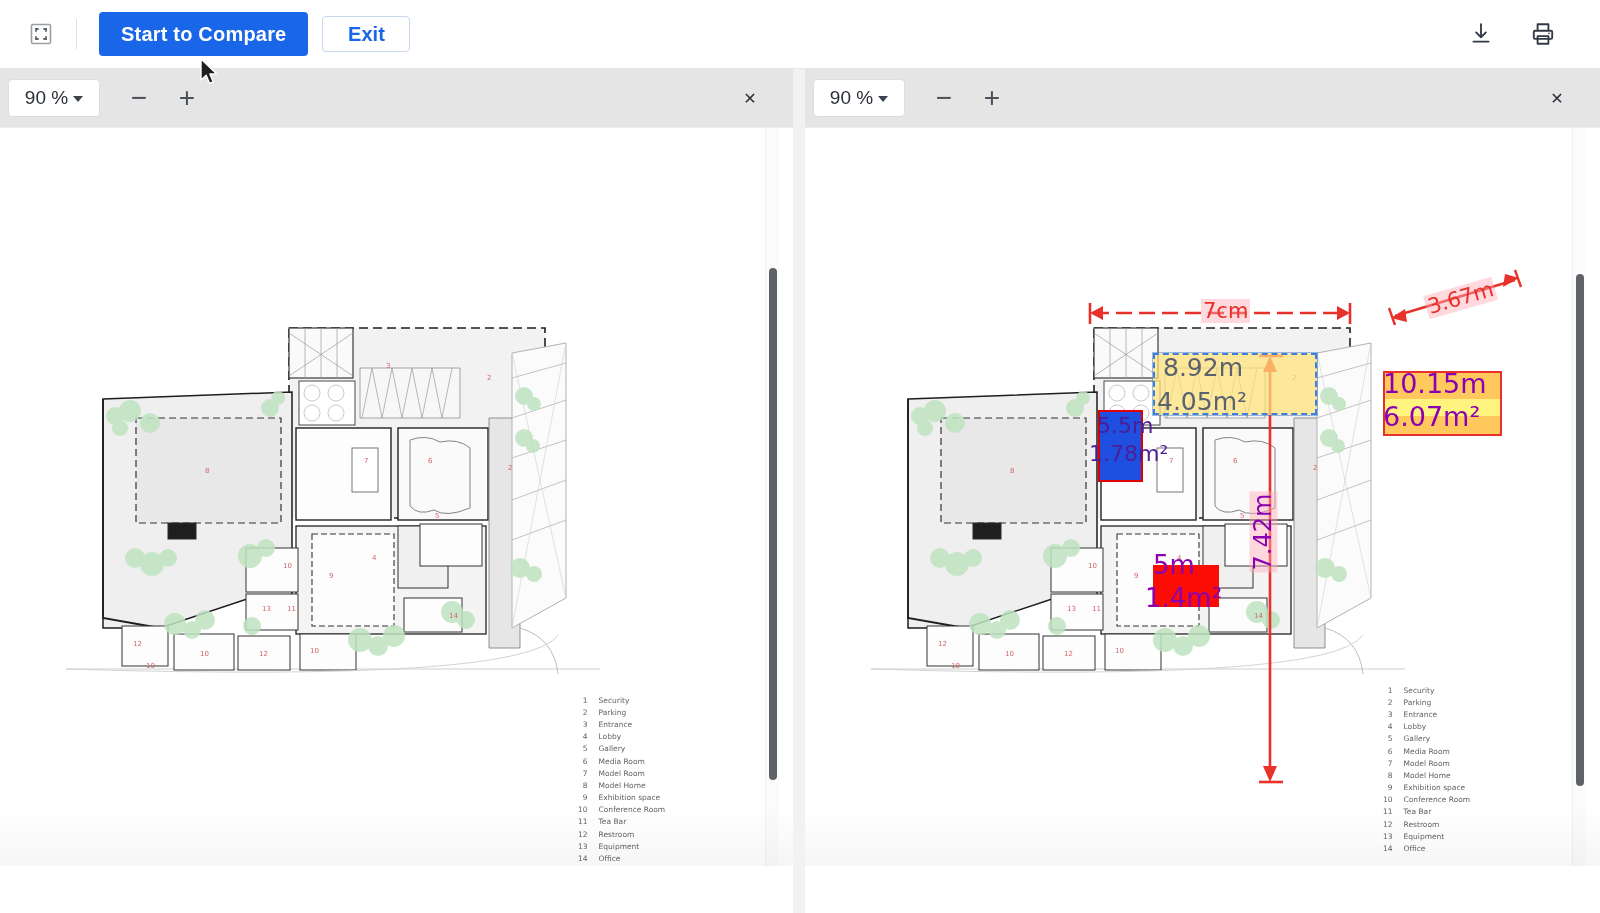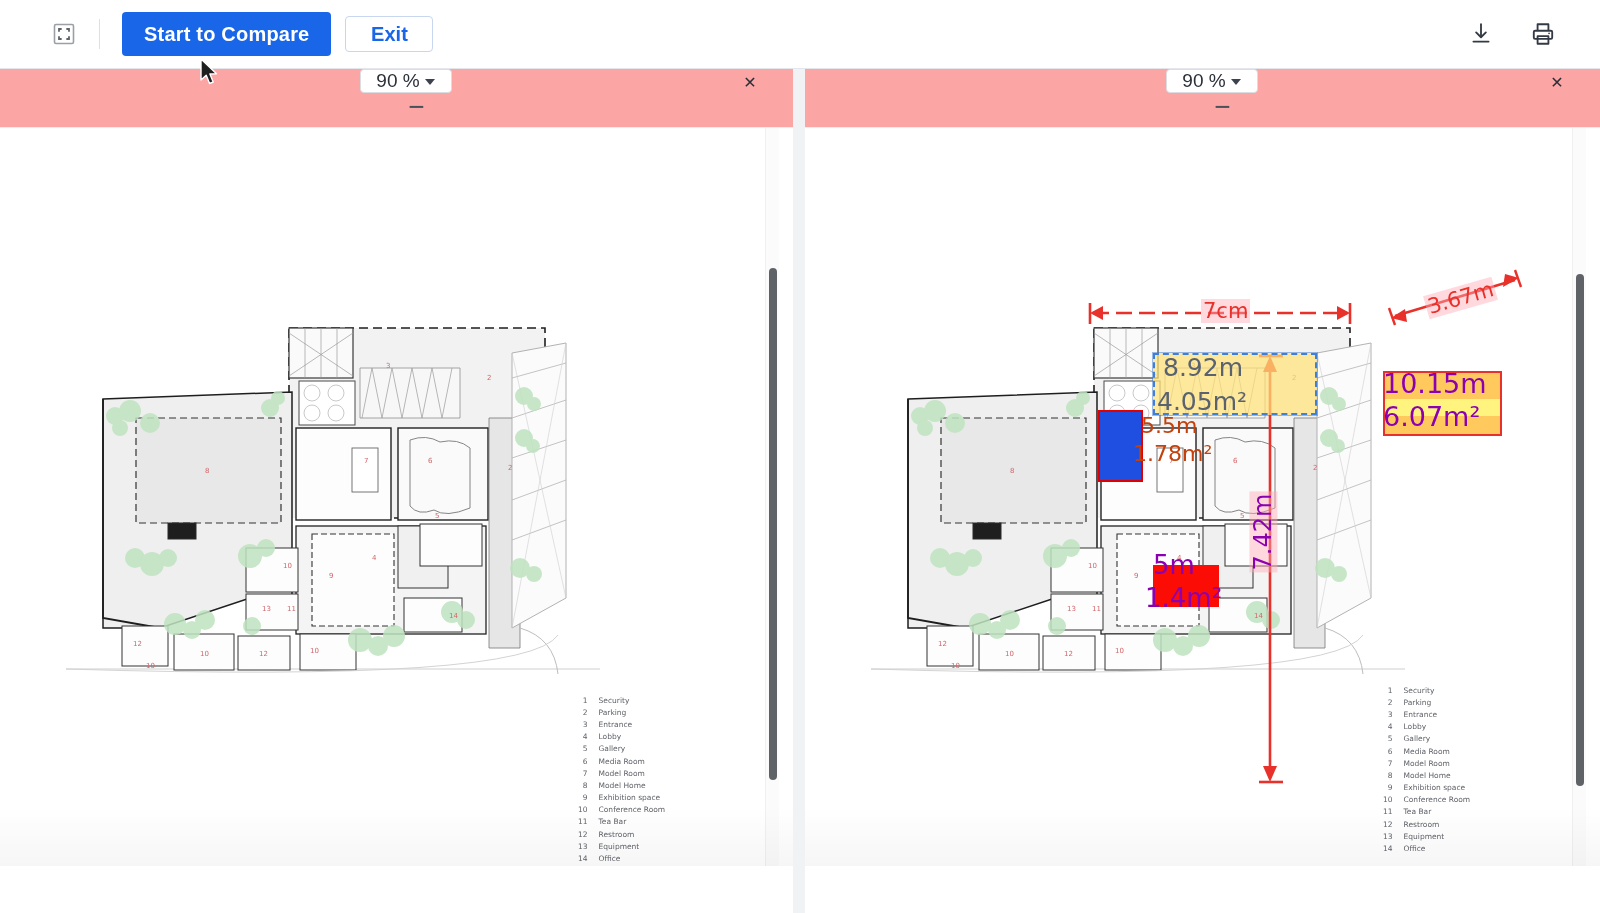--- a/index.html
+++ b/index.html
@@ -10,21 +10,21 @@
     background: #ffffff;
     font-family: "Liberation Sans", "DejaVu Sans", sans-serif;
   }
 
   
   .toolbar {
     position: absolute; top: 0; left: 0;
     width: 1600px; height: 69px;
     background: #ffffff;
     border-bottom: 1px solid #e4e6eb;
-    display: flex; align-items: center; padding-left: 23px;
+    display: flex; align-items: center;
   }
   .tb-fullscreen {
     margin-left: 28px;
     width: 26px; height: 26px;
     display: flex; align-items: center; justify-content: center;
     cursor: pointer;
   }
   .tb-fullscreen svg { display:block; }
   .tb-divider {
     width: 1px; height: 30px; background: #dcdfe6;
@@ -84,25 +84,24 @@
     height: 47px;
     background: #fafbfc;
     border-bottom: 1px solid #e8eaed;
     display: flex; align-items: center;
     padding-left: 29px;
     font-size: 19px; color: #2b3038;
   }
   .pane-toolbar {
     position: relative;
     height: 59px;
-    background: #fca5a5;
+    background: #e5e5e5;
     border-bottom: 1px solid #eceef1;
     display: flex; align-items: center;
-    padding-left: 18px;
-    flex-direction: column;
+    padding-left: 8px;
   }
   .zoom-select {
     height: 38px; min-width: 92px;
     border: 1px solid #dadde2; border-radius: 4px;
     background: #fff;
     display: flex; align-items: center; justify-content: center; gap: 5px;
     font-size: 19px; color: #2b3038;
     cursor: pointer;
     padding: 0 10px;
   }
@@ -191,21 +190,21 @@
     background: linear-gradient(to bottom,
       rgba(255,196,80,.92) 0%,
       rgba(255,196,80,.92) 42%,
       rgba(255,243,120,.95) 42%,
       rgba(255,243,120,.95) 70%,
       rgba(255,196,80,.92) 70%,
       rgba(255,196,80,.92) 100%);
   }
   .lbl-purple { color: #8b00b0; }
   .lbl-gray   { color: #59626e; }
-  .lbl-orange { color: #c2410c; padding-left: 44px; }
+  .lbl-orange { color: #4c1d95; }
   .lbl-red    { color: #e8312a; }
 
   .hl-pink { background: rgba(255,170,180,0.45); padding: 0 2px; }
 
   
   .cursor { position: absolute; pointer-events: none; z-index: 50; }
 </style>
 </head>
 <body>
 

